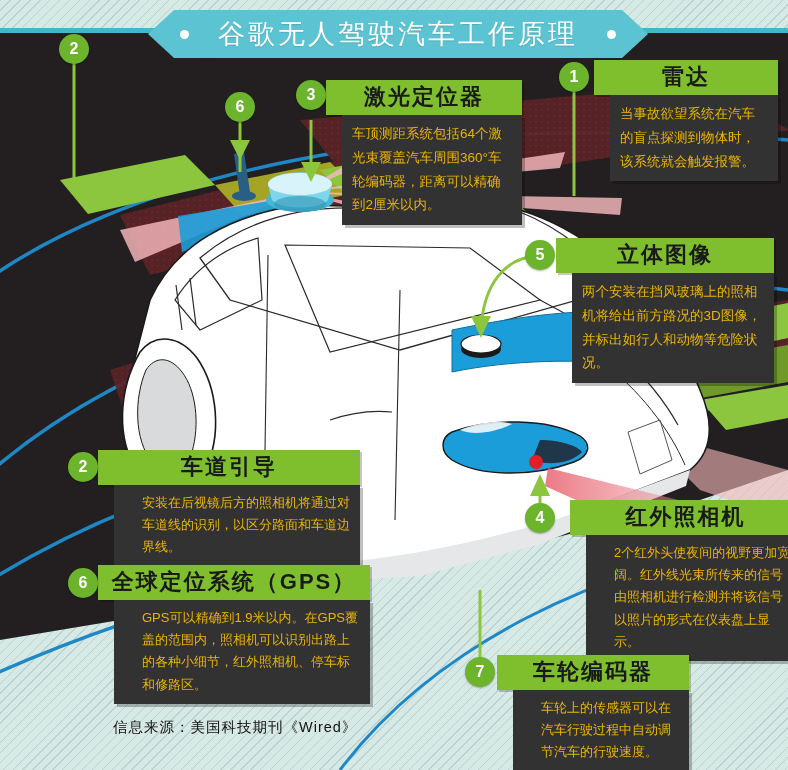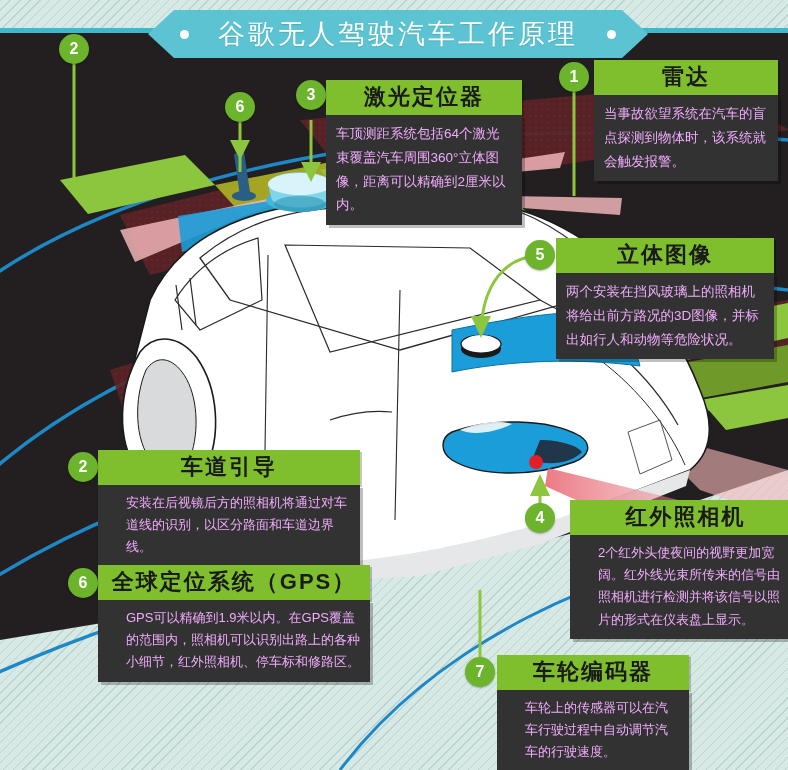--- a/index.html
+++ b/index.html
@@ -28,22 +28,22 @@
   .title-dot.l{left:32px;} .title-dot.r{right:32px;}
   .title-text{position:absolute;inset:0;display:flex;align-items:center;justify-content:center;
      color:#fff;font-size:27px;letter-spacing:3px;font-weight:400;
      text-shadow:0 1px 1px rgba(0,0,0,.12);}
 
   
   .callout{position:absolute;}
   .co-head{background:#7fbf2e;color:#1a1a1a;font-size:22px;font-weight:700;
      text-align:center;padding:4px 10px 6px;letter-spacing:2px;line-height:1.15;
      box-shadow:2px 2px 0 rgba(0,0,0,.22);}
-  .co-body{background:#323232;color:#f0abfc;font-size:13.5px;line-height:1.75;
-     padding:7px 10px 8px;box-shadow:3px 3px 0 rgba(0,0,0,.25);}
+  .co-body{background:#323232;color:#eab308;font-size:13.5px;line-height:1.75;
+     padding:7px 10px 8px;box-shadow:3px 3px 0 rgba(0,0,0,.25);margin-left:16px;}
   .co-body.small{font-size:13px;line-height:1.7;padding-left:28px;}
 
   .marker{position:absolute;width:30px;height:30px;border-radius:50%;
      background:#6cb42c;color:#fff;font-size:16px;font-weight:700;
      display:flex;align-items:center;justify-content:center;
      box-shadow:0 1px 2px rgba(0,0,0,.3);z-index:6;}
 
   .source{position:absolute;left:113px;top:718px;color:#111;font-size:14.5px;letter-spacing:1px;}
 </style>
 </head>
@@ -213,21 +213,21 @@
   <div class="marker" style="left:68px;top:568px;">6</div>
   <div class="marker" style="left:465px;top:657px;">7</div>
 
   <div class="callout" style="left:594px;top:60px;width:184px;border-radius:8px;">
     <div class="co-head">雷达</div>
     <div class="co-body">当事故欲望系统在汽车的盲点探测到物体时，该系统就会触发报警。</div>
   </div>
 
   <div class="callout" style="left:326px;top:80px;width:196px;">
     <div class="co-head">激光定位器</div>
-    <div class="co-body">车顶测距系统包括64个激光束覆盖汽车周围360°立体图像，距离可以精确到2厘米以内。</div>
+    <div class="co-body">车顶测距系统包括64个激光束覆盖汽车周围360°车轮编码器，距离可以精确到2厘米以内。</div>
   </div>
 
   <div class="callout" style="left:556px;top:238px;width:218px;">
     <div class="co-head">立体图像</div>
     <div class="co-body">两个安装在挡风玻璃上的照相机将给出前方路况的3D图像，并标出如行人和动物等危险状况。</div>
   </div>
 
   <div class="callout" style="left:98px;top:450px;width:262px;">
     <div class="co-head">车道引导</div>
     <div class="co-body small">安装在后视镜后方的照相机将通过对车道线的识别，以区分路面和车道边界线。</div>
@@ -241,13 +241,14 @@
   <div class="callout" style="left:570px;top:500px;width:231px;">
     <div class="co-head">红外照相机</div>
     <div class="co-body small">2个红外头使夜间的视野更加宽阔。红外线光束所传来的信号由照相机进行检测并将该信号以照片的形式在仪表盘上显示。</div>
   </div>
 
   <div class="callout" style="left:497px;top:655px;width:192px;">
     <div class="co-head">车轮编码器</div>
     <div class="co-body small">车轮上的传感器可以在汽车行驶过程中自动调节汽车的行驶速度。</div>
   </div>
 
+  <div class="source">信息来源：美国科技期刊《Wired》</div>
 </div>
 
 </body></html>

